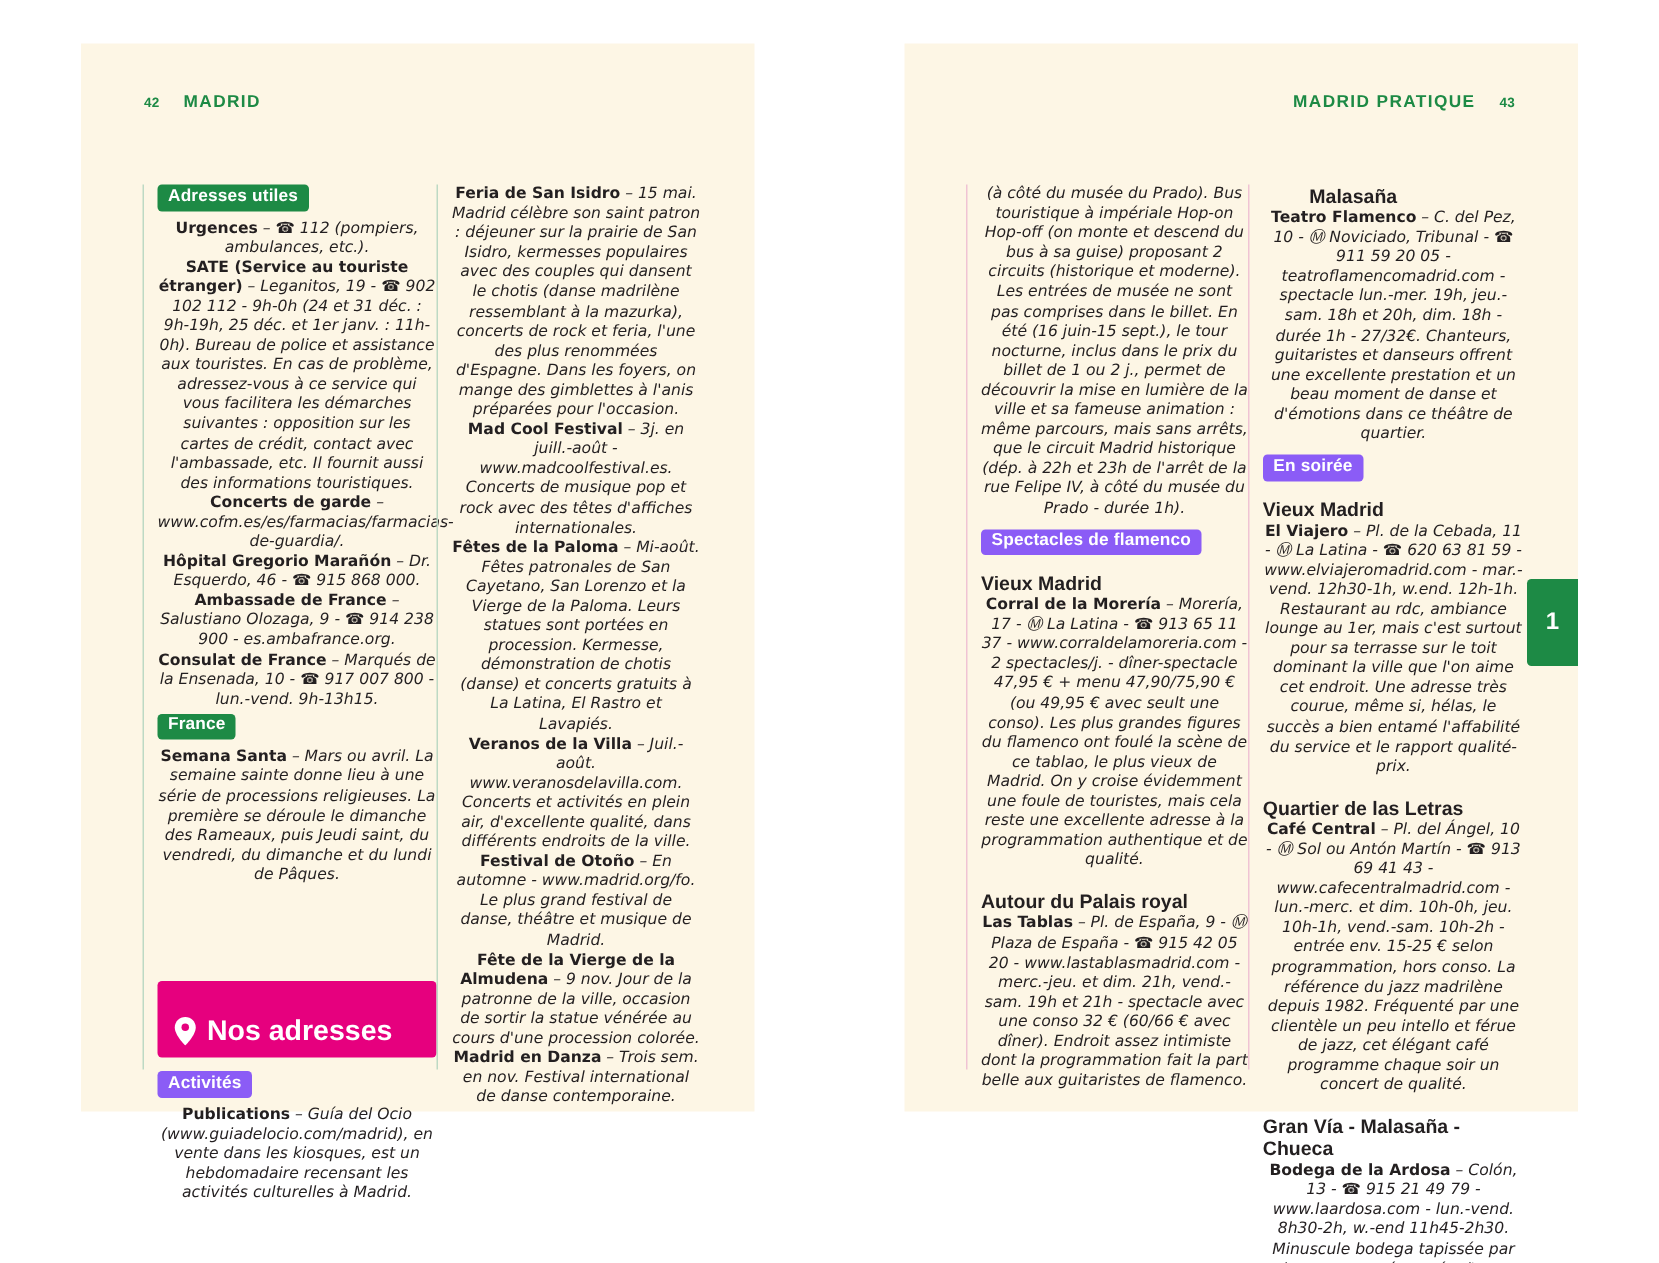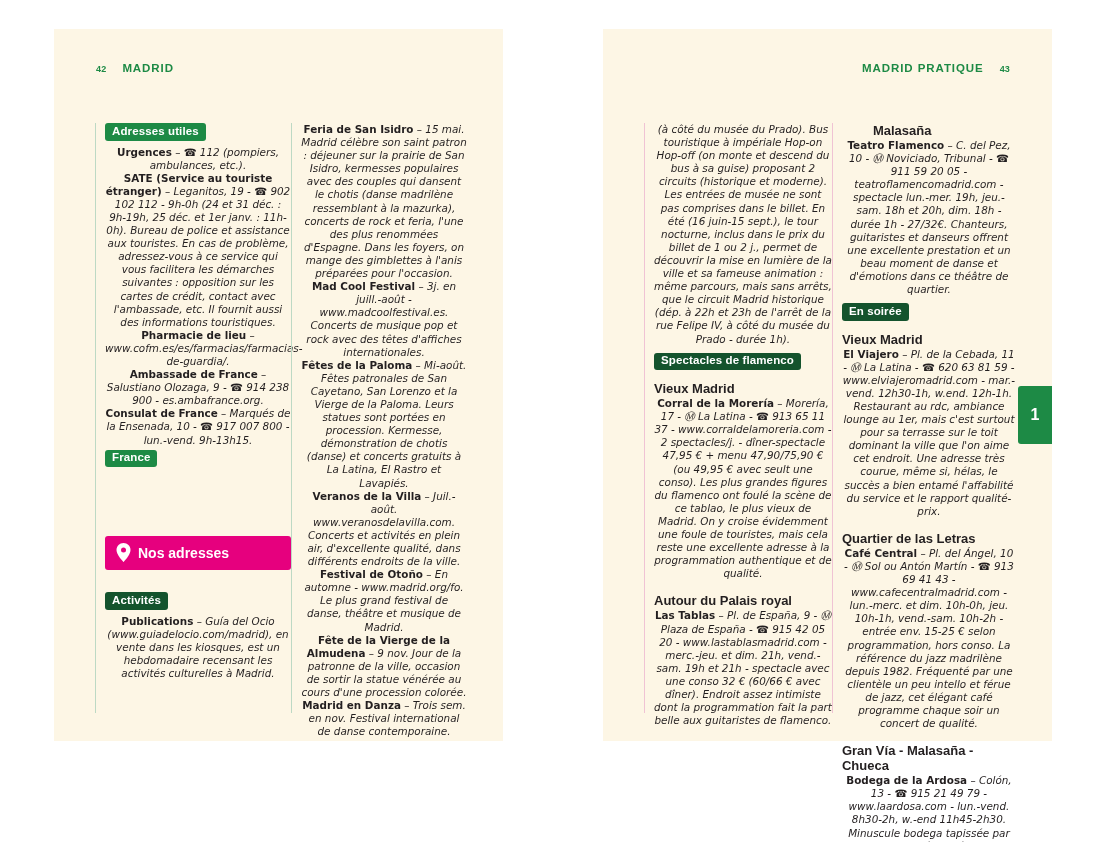--- a/index.html
+++ b/index.html
@@ -81,35 +81,35 @@
     font-weight: bold;
     font-size: 11.5px;
     letter-spacing: 0.01em;
     color: #ffffff;
     padding: 2.5px 7px 3.5px 7px;
     border-radius: 3px;
     margin-bottom: 5px;
     line-height: 1;
   }
   .tag-green { background: #1d8a45; }
-  .tag-pink  { background: #14532d; }
+  .tag-pink  { background: #8b5cf6; }
 
   
   .banner {
     display: flex;
     align-items: center;
     gap: 7px;
     background: #e6007e;
     color: #fff;
     font-family: "Liberation Sans", sans-serif;
     font-weight: bold;
-    font-size: 14px;
-    padding: 7px 12px 8px 11px;
+    font-size: 19px;
+    padding: 24px 12px 8px 11px;
     border-radius: 3px;
-    margin-bottom: 22px;
+    margin-bottom: 9px;
     line-height: 1;
   }
   .banner svg { display: block; }
 
   
   .entry { margin: 0 0 0 0; text-align: center; }
   .entry + .entry { margin-top: 0px; }
   .nm { font-weight: bold; }
   .it { font-style: italic; }
   .sub {
@@ -157,31 +157,33 @@
 
       <div class="col ruled ruled-green">
 
         <span class="tag tag-green">Adresses utiles</span>
 
         <p class="entry"><span class="nm">Urgences</span><span class="it"> – ☎ 112 (pompiers, ambulances, etc.).</span></p>
 
 
         <p class="entry"><span class="nm">SATE (Service au touriste étranger)</span><span class="it"> – Leganitos, 19 - ☎ 902 102 112 - 9h-0h (24 et 31 déc. : 9h-19h, 25 déc. et 1er janv. : 11h-0h). Bureau de police et assistance aux touristes. En cas de problème, adressez-vous à ce service qui vous facilitera les démarches suivantes : opposition sur les cartes de crédit, contact avec l'ambassade, etc. Il fournit aussi des informations touristiques.</span></p>
 
-        <p class="entry"><span class="nm">Pharmacie de lieu</span><span class="it"> – www.cofm.es/es/farmacias/farmacias-de-guardia/.</span></p>
-
+        <p class="entry"><span class="nm">Concerts de garde</span><span class="it"> – www.cofm.es/es/farmacias/farmacias-de-guardia/.</span></p>
+
+        <p class="entry"><span class="nm">Hôpital Gregorio Marañón</span><span class="it"> – Dr. Esquerdo, 46 - ☎ 915 868 000.</span></p>
 
 
         <p class="entry"><span class="nm">Ambassade de France</span><span class="it"> – Salustiano Olozaga, 9 - ☎ 914 238 900 - es.ambafrance.org.</span></p>
 
         <p class="entry"><span class="nm">Consulat de France</span><span class="it"> – Marqués de la Ensenada, 10 - ☎ 917 007 800 - lun.-vend. 9h-13h15.</span></p>
 
         <div class="gap-sm"></div>
         <span class="tag tag-green">France</span>
 
+        <p class="entry"><span class="nm">Semana Santa</span><span class="it"> – Mars ou avril. La semaine sainte donne lieu à une série de processions religieuses. La première se déroule le dimanche des Rameaux, puis Jeudi saint, du vendredi, du dimanche et du lundi de Pâques.</span></p>
 
         <div style="height:64px"></div>
 
         <div class="banner">
           <span>
             <svg width="15" height="19" viewBox="0 0 15 19">
                 <path d="M7.5 0C3.6 0 0.5 3.1 0.5 7c0 5.2 7 12 7 12s7-6.8 7-12c0-3.9-3.1-7-7-7z" fill="#ffffff"></path>
                 <circle cx="7.5" cy="6.9" r="2.5" fill="#e6007e"></circle>
               </svg>
           </span>

